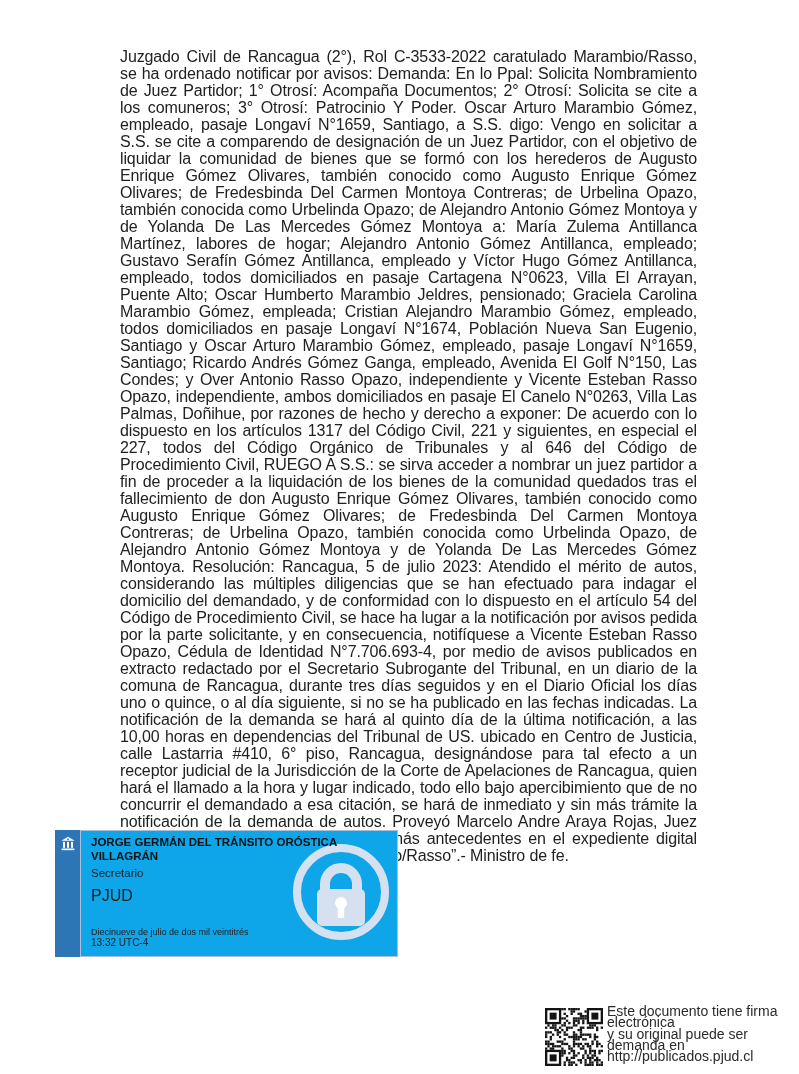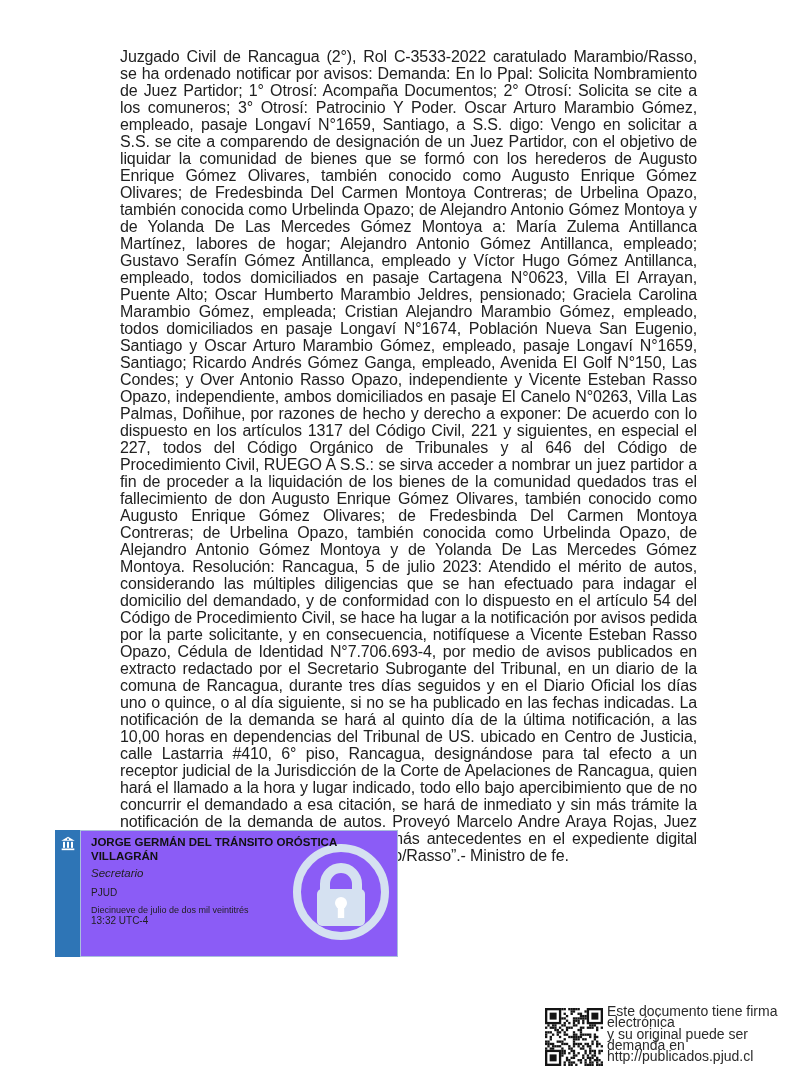--- a/index.html
+++ b/index.html
@@ -16,31 +16,31 @@
     text-align:justify;color:#212121;
   }
   
   .stamp{position:absolute;left:55px;top:830px;width:343px;height:127px;}
   .stamp-bar{
     position:absolute;left:0;top:0;width:25px;height:127px;
     display:flex;justify-content:center;align-items:flex-start;padding-top:5px;box-sizing:border-box;
   }
   .stamp-box{
     position:absolute;left:25px;top:0;right:0;bottom:0;
-    background:#8b5cf6;border:1px solid #a9bfdc;box-sizing:border-box;
+    background:#0ea5e9;border:1px solid #a9bfdc;box-sizing:border-box;
     padding:5px 10px 11px 10px;overflow:hidden;
   }
   .stamp-watermark{position:absolute;right:6px;top:11px;width:100px;height:100px;}
   .stamp-name{
     position:relative;z-index:2;font-weight:bold;font-size:11.5px;line-height:13.5px;
     width:282px;color:#111;
   }
-  .stamp-role{position:relative;z-index:2;font-size:11.5px;margin-top:4px;font-style:italic;}
-  .stamp-inst{position:relative;z-index:2;font-size:10px;margin-top:8px;}
-  .stamp-date{position:relative;z-index:2;font-size:9px;line-height:10.5px;margin-top:7px;}
+  .stamp-role{position:relative;z-index:2;font-size:11.5px;margin-top:4px;}
+  .stamp-inst{position:relative;z-index:2;font-size:16px;margin-top:8px;}
+  .stamp-date{position:relative;z-index:2;font-size:9px;line-height:10.5px;margin-top:22px;}
   .stamp-time{position:relative;z-index:2;font-size:10px;line-height:10.5px;}
   
   .verify{position:absolute;left:545px;top:1006px;width:254px;}
   .verify-qr{position:absolute;left:0;top:2px;width:58px;height:58px;}
   .verify-text{position:absolute;left:62px;top:0;width:190px;font-size:14px;line-height:11.3px;color:#2a2a2a;}
   .verify-code{position:absolute;left:62px;top:44px;font-size:9.5px;color:#2a2a2a;margin-top:35px;}
 </style>
 </head>
 <body>
 

